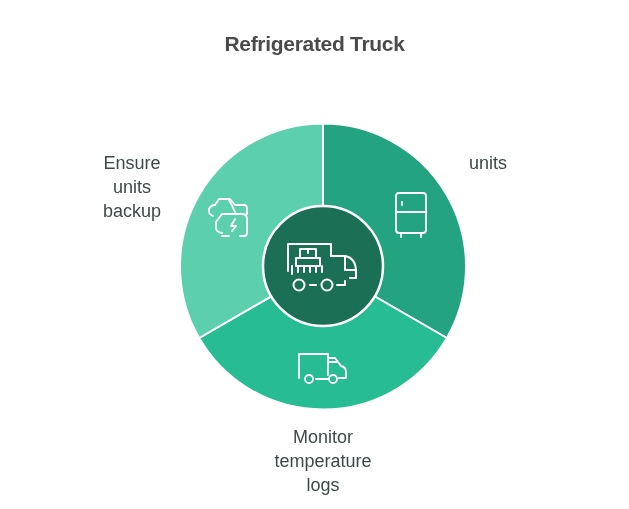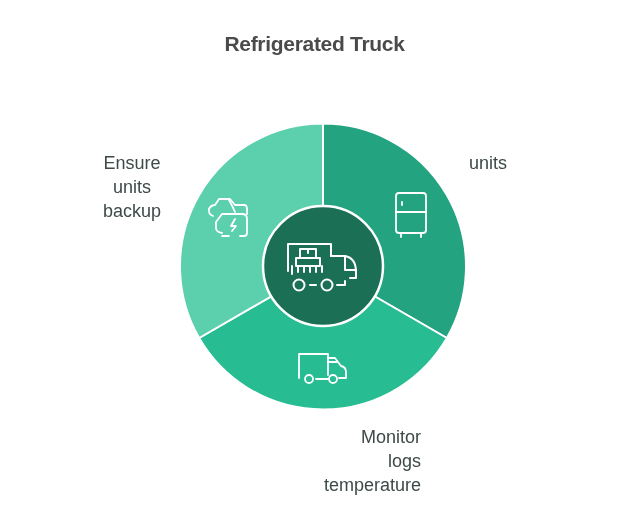--- a/index.html
+++ b/index.html
@@ -3,21 +3,21 @@
 <meta charset="utf-8">
 <style>
   html, body { margin: 0; padding: 0; background: #ffffff; }
   body { width: 629px; height: 509px; position: relative; overflow: hidden;
          font-family: "Liberation Sans", "DejaVu Sans", sans-serif; }
   .title { position: absolute; left: 0; width: 629px; top: 29px; text-align: center;
            font-size: 21px; font-weight: bold; color: #4a4a4a; line-height: 29px; letter-spacing: -0.3px; }
   .label { position: absolute; font-size: 18px; color: #3d4a48; line-height: 24px; }
   #label-left { left: 103px; top: 151px; text-align: center; }
   #label-right { left: 469px; top: 151px; text-align: left; }
-  #label-bottom { left: 241px; width: 180px; top: 425px; text-align: right; }
+  #label-bottom { left: 233px; width: 180px; top: 425px; text-align: center; }
   svg#diagram { position: absolute; left: 0; top: 0; }
 </style>
 </head>
 <body>
 
 <div class="title">
   <div>Refrigerated Truck</div>
 </div>
 
 <svg id="diagram" width="629" height="509" viewBox="0 0 629 509">
@@ -73,15 +73,15 @@
   <div>units</div>
   <div>backup</div>
 </div>
 
 <div class="label" id="label-right">
   <div>units</div>
 </div>
 
 <div class="label" id="label-bottom">
   <div>Monitor</div>
+  <div>temperature</div>
   <div>logs</div>
-  <div>temperature</div>
 </div>
 
 </body></html>

